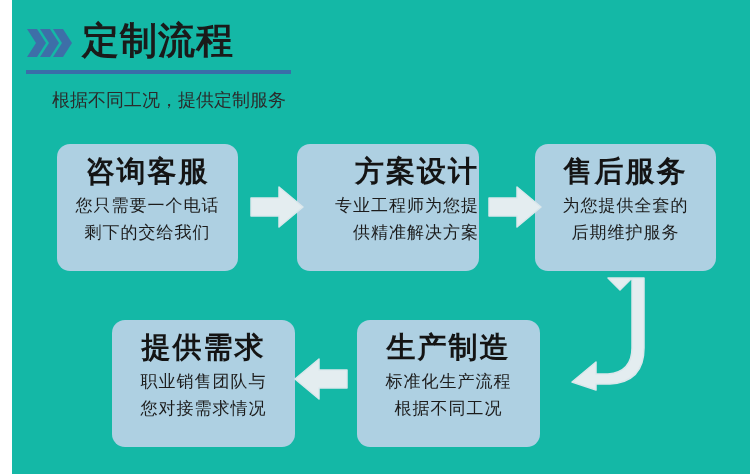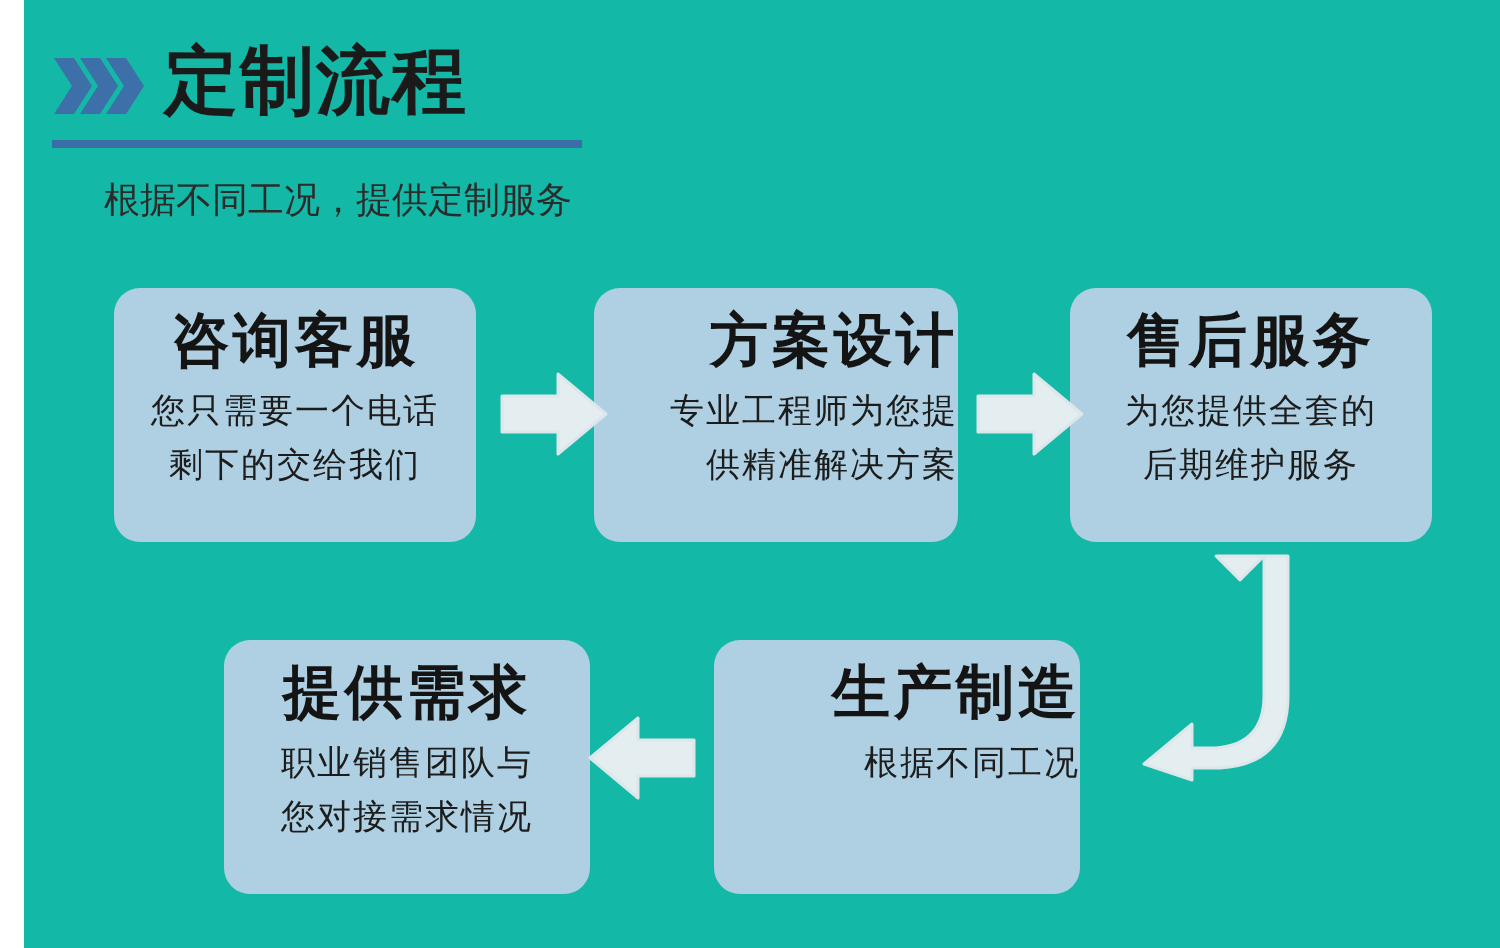--- a/index.html
+++ b/index.html
@@ -97,21 +97,21 @@
     text-align: center;
     white-space: nowrap;
   }
 
   
   #card-1 { left: 45px;  top: 144px; width: 181px; height: 127px; }
   #card-2 { left: 285px; top: 144px; width: 182px; height: 127px; align-items: flex-end; }
   #card-3 { left: 523px; top: 144px; width: 181px; height: 127px; }
   
   #card-4 { left: 100px; top: 320px; width: 183px; height: 127px; }
-  #card-5 { left: 345px; top: 320px; width: 183px; height: 127px; align-items: flex-end; }
+  #card-5 { left: 345px; top: 320px; width: 183px; height: 127px; }
 
   
   .arrow {
     position: absolute;
   }
   #arrow-1 { left: 236px; top: 183px; width: 58px; height: 48px; }
   #arrow-2 { left: 474px; top: 183px; width: 58px; height: 48px; }
   #arrow-3 { left: 552px; top: 272px; width: 115px; height: 122px; }
   #arrow-4 { left: 280px; top: 355px; width: 58px; height: 48px; }
 </style>
@@ -153,20 +153,21 @@
   </div>
 
   <div class="card" id="card-4">
     <div class="card-title">提供需求</div>
     <div class="card-desc">职业销售团队与</div>
     <div class="card-desc">您对接需求情况</div>
   </div>
 
   <div class="card" id="card-5">
     <div class="card-title">生产制造</div>
+    <div class="card-desc">标准化生产流程</div>
     <div class="card-desc">根据不同工况</div>
   </div>
 
   <span class="arrow" id="arrow-1">
     <svg width="58" height="48" viewBox="0 0 58 48" xmlns="http://www.w3.org/2000/svg">
       <path d="M3 15 L31 15 L31 4 L55 24 L31 44 L31 33 L3 33 Z" fill="#e4edf0" stroke="#dbe7eb" stroke-width="1.5" stroke-linejoin="round"></path>
     </svg>
   </span>
 
   <span class="arrow" id="arrow-2">

